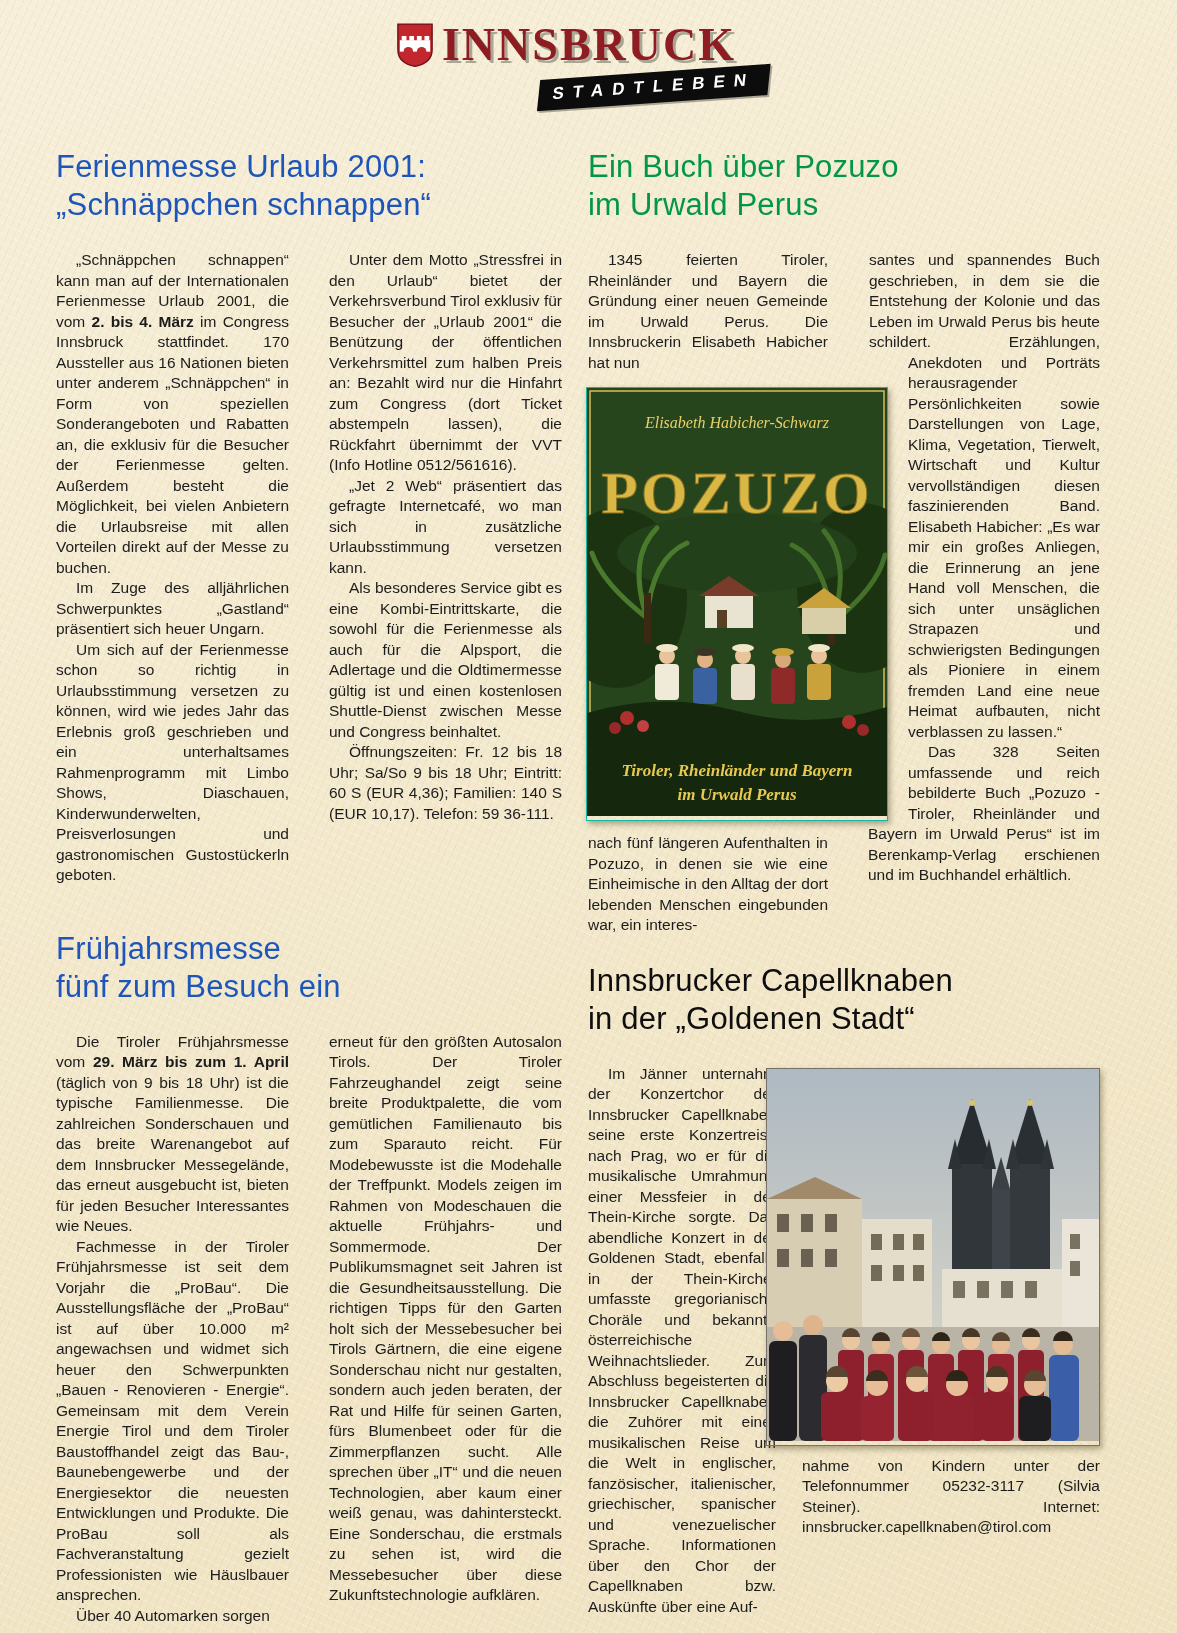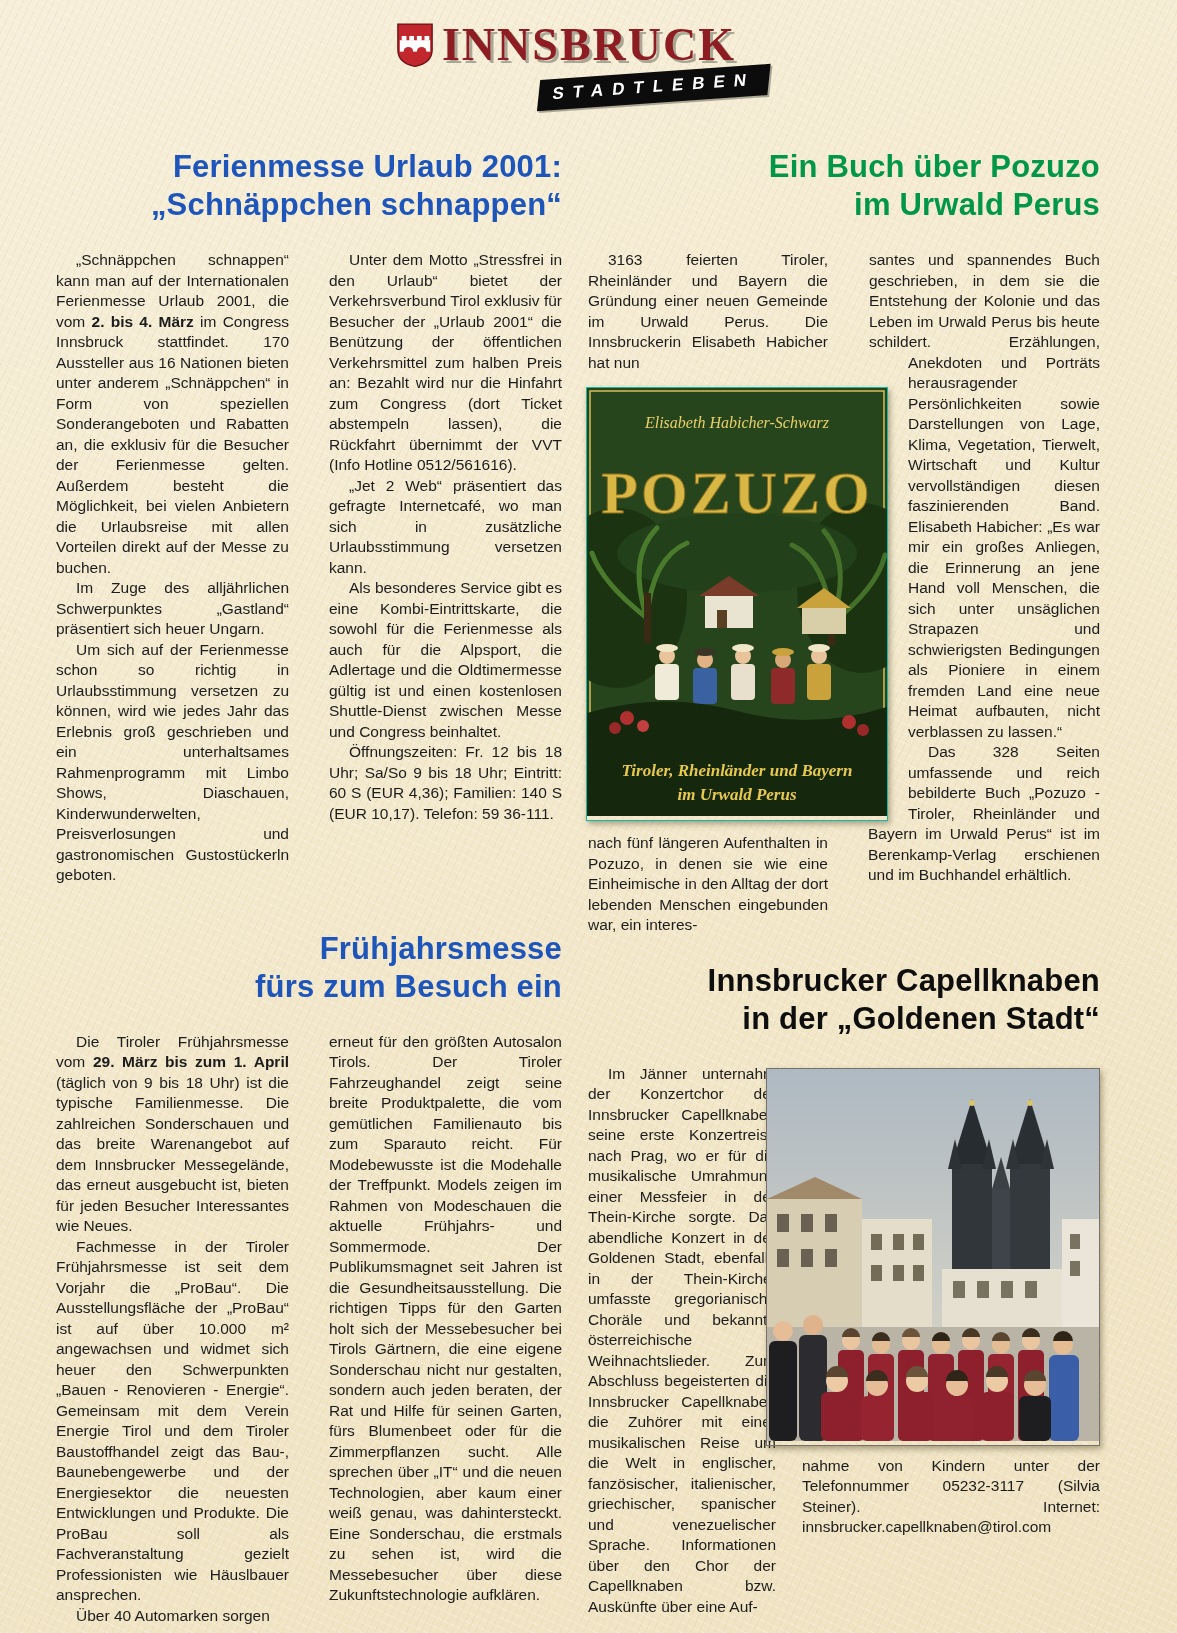--- a/index.html
+++ b/index.html
@@ -25,21 +25,21 @@
   }
   .banner{
     position:absolute;left:50%;top:56px;transform:translateX(-12%) rotate(-4deg) skewX(-10deg);
     background:#0c0c0c;color:#fff;padding:5px 14px 6px 14px;
     font-weight:bold;font-size:17px;letter-spacing:9px;
     box-shadow:2px 2px 0 rgba(60,60,50,0.4);
   }
 
   
   .main{display:grid;grid-template-columns:506px 512px;column-gap:26px;margin-top:30px;}
-  .article-title{text-align:right;font-weight:bold;font-size:31px;line-height:38px;margin:0;letter-spacing:.2px;}
+  .article-title{text-align:left;font-weight:normal;font-size:31px;line-height:38px;margin:0;letter-spacing:.2px;}
   .t-blue{color:#1d55bb;}
   .t-green{color:#029748;}
   .t-black{color:#0e0e0e;}
   .body-cols{display:grid;grid-template-columns:1fr 1fr;column-gap:40px;margin-top:26px;}
   .p{font-size:15.5px;line-height:20.5px;text-align:justify;margin:0;text-indent:20px;}
   .cont{text-indent:0;}
   .mt44{margin-top:44px;}
   .mt26{margin-top:26px;}
 
   
@@ -105,21 +105,21 @@
             <p class="p">„Jet 2 Web“ präsentiert das gefragte Internetcafé, wo man sich in zusätzliche Urlaubsstimmung versetzen kann.</p>
             <p class="p">Als besonderes Service gibt es eine Kombi-Eintrittskarte, die sowohl für die Ferienmesse als auch für die Alpsport, die Adlertage und die Oldtimermesse gültig ist und einen kostenlosen Shuttle-Dienst zwischen Messe und Congress beinhaltet.</p>
             <p class="p">Öffnungszeiten: Fr. 12 bis 18 Uhr; Sa/So 9 bis 18 Uhr; Eintritt: 60 S (EUR 4,36); Familien: 140 S (EUR 10,17). Telefon: 59 36-111.</p>
           </div>
         </div>
       </section>
 
       <section class="mt44">
         <h1 class="article-title t-blue">
           <span style="display:block">Frühjahrsmesse</span>
-          <span style="display:block">fürs zum Besuch ein</span>
+          <span style="display:block">fünf zum Besuch ein</span>
         </h1>
         <div class="body-cols">
           <div>
             <p class="p">Die Tiroler Frühjahrsmesse vom <b>29. März bis zum 1. April</b> (täglich von 9 bis 18 Uhr) ist die typische Familienmesse. Die zahlreichen Sonderschauen und das breite Warenangebot auf dem Innsbrucker Messegelände, das erneut ausgebucht ist, bieten für jeden Besucher Interessantes wie Neues.</p>
             <p class="p">Fachmesse in der Tiroler Frühjahrsmesse ist seit dem Vorjahr die „ProBau“. Die Ausstellungsfläche der „ProBau“ ist auf über 10.000 m² angewachsen und widmet sich heuer den Schwerpunkten „Bauen - Renovieren - Energie“. Gemeinsam mit dem Verein Energie Tirol und dem Tiroler Baustoffhandel zeigt das Bau-, Baunebengewerbe und der Energiesektor die neuesten Entwicklungen und Produkte. Die ProBau soll als Fachveranstaltung gezielt Professionisten wie Häuslbauer ansprechen.</p>
             <p class="p">Über 40 Automarken sorgen</p>
           </div>
           <div>
             <p class="p cont">erneut für den größten Autosalon Tirols. Der Tiroler Fahrzeughandel zeigt seine breite Produktpalette, die vom gemütlichen Familienauto bis zum Sparauto reicht. Für Modebewusste ist die Modehalle der Treffpunkt. Models zeigen im Rahmen von Modeschauen die aktuelle Frühjahrs- und Sommermode. Der Publikumsmagnet seit Jahren ist die Gesundheitsausstellung. Die richtigen Tipps für den Garten holt sich der Messebesucher bei Tirols Gärtnern, die eine eigene Sonderschau nicht nur gestalten, sondern auch jeden beraten, der Rat und Hilfe für seinen Garten, fürs Blumenbeet oder für die Zimmerpflanzen sucht. Alle sprechen über „IT“ und die neuen Technologien, aber kaum einer weiß genau, was dahintersteckt. Eine Sonderschau, die erstmals zu sehen ist, wird die Messebesucher über diese Zukunftstechnologie aufklären.</p>
           </div>
@@ -130,21 +130,21 @@
     <div class="half">
 
       <section>
         <h1 class="article-title t-green">
           <span style="display:block">Ein Buch über Pozuzo</span>
           <span style="display:block">im Urwald Perus</span>
         </h1>
         <div class="body-cols">
 
           <div>
-            <p class="p">3163 feierten Tiroler, Rheinländer und Bayern die Gründung einer neuen Gemeinde im Urwald Perus. Die Innsbruckerin Elisabeth Habicher hat nun</p>
+            <p class="p">1345 feierten Tiroler, Rheinländer und Bayern die Gründung einer neuen Gemeinde im Urwald Perus. Die Innsbruckerin Elisabeth Habicher hat nun</p>
 
             <div class="book-cover">
               <svg width="300" height="428" viewBox="0 0 300 428">
                 <rect width="300" height="428" fill="#27451d"></rect>
                 <rect x="3" y="3" width="294" height="422" fill="none" stroke="#d8bd5a" stroke-width="1.5"></rect>
 
                 <ellipse cx="30" cy="210" rx="70" ry="90" fill="#1c3312"></ellipse>
                 <ellipse cx="275" cy="200" rx="65" ry="85" fill="#1c3312"></ellipse>
                 <ellipse cx="150" cy="165" rx="120" ry="40" fill="#22401a"></ellipse>
                 <path d="M60 230 q-20 -60 10 -90 M60 230 q5 -60 40 -75 M60 230 q-45 -35 -55 -65" stroke="#4a7a2c" stroke-width="5" fill="none" stroke-linecap="round"></path>

